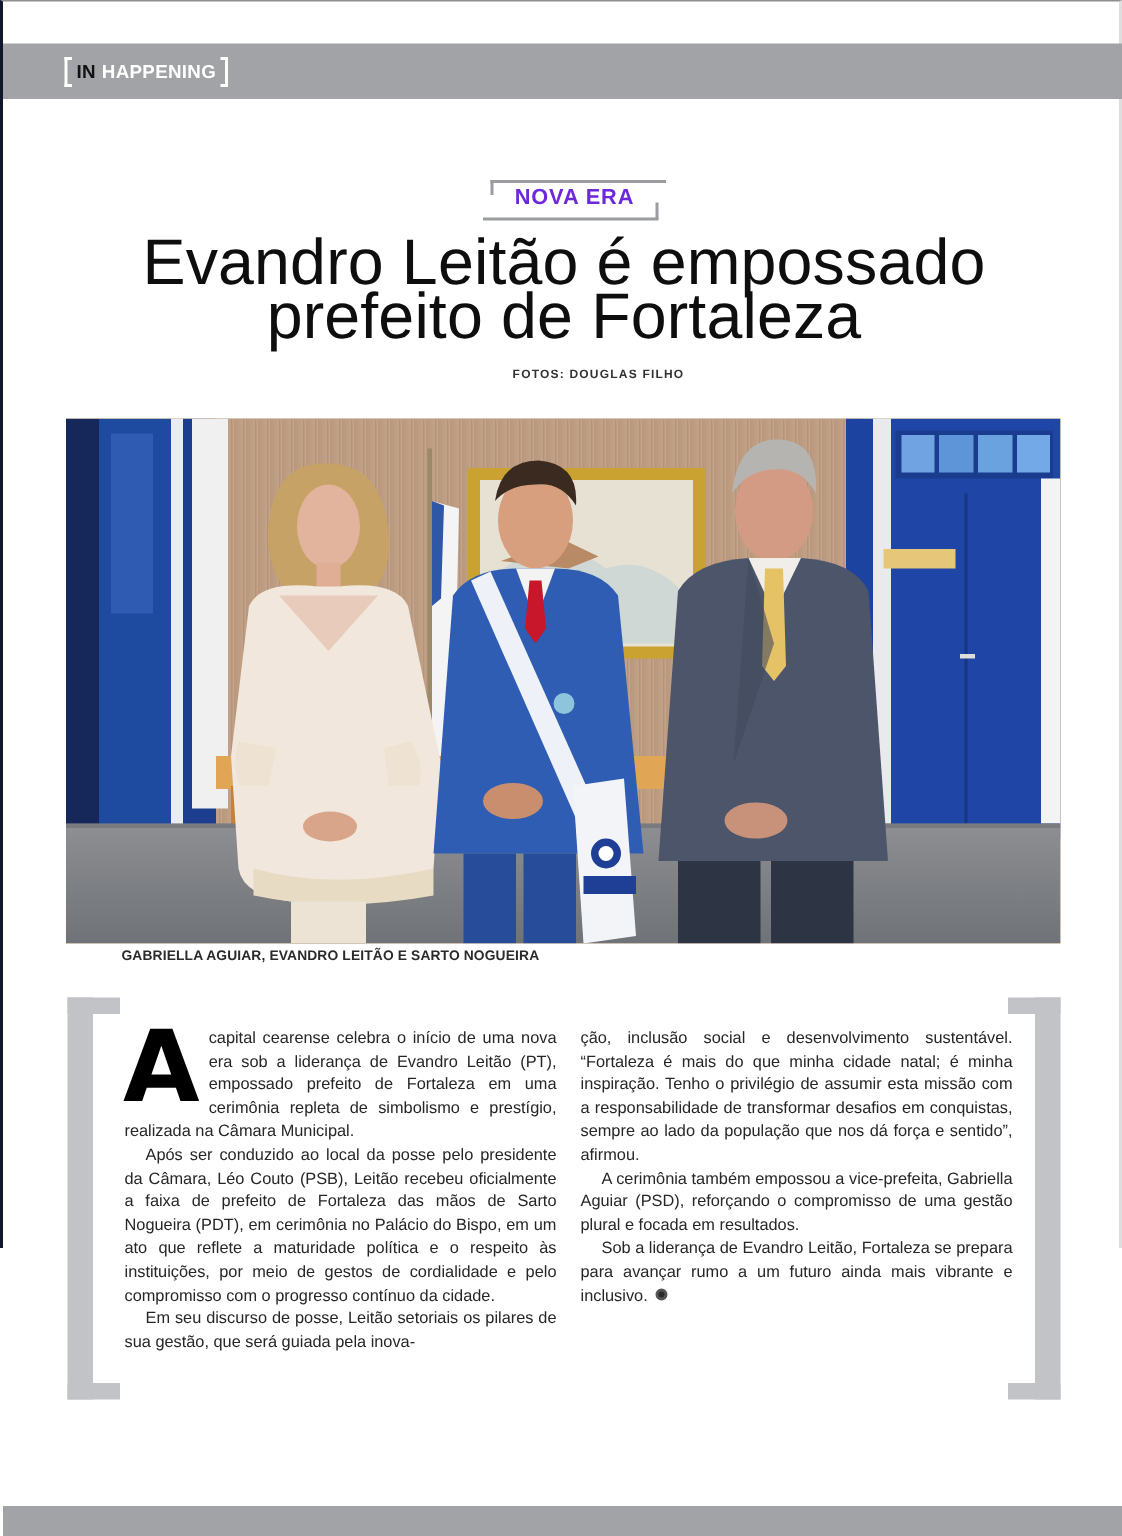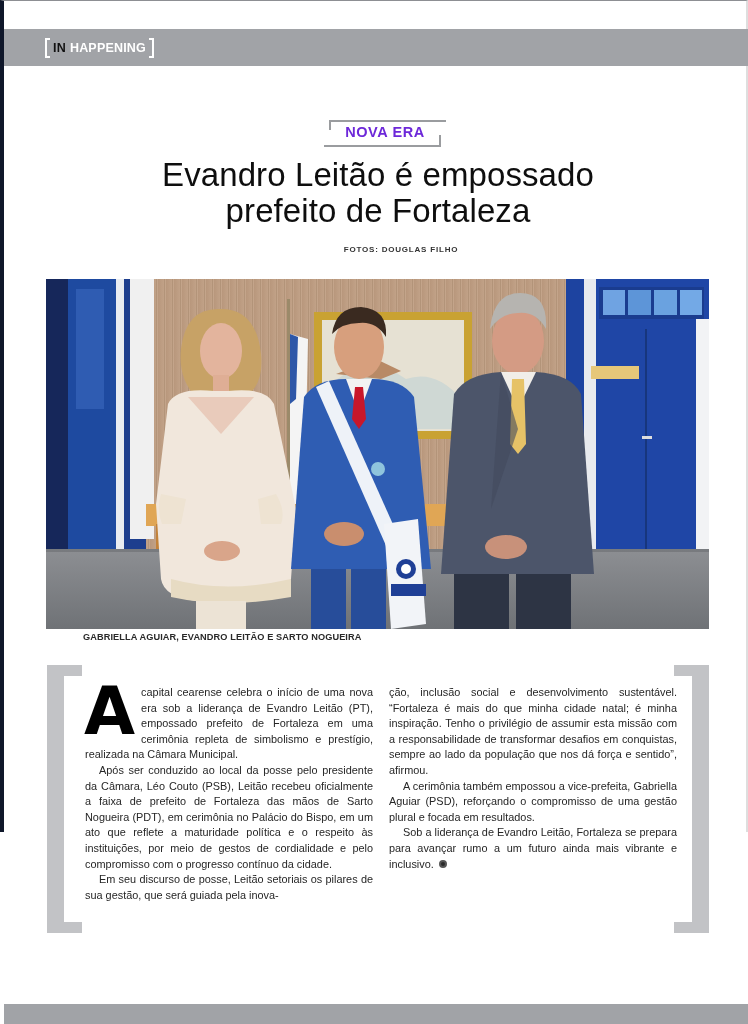--- a/index.html
+++ b/index.html
@@ -1,38 +1,38 @@
 <!DOCTYPE html>
 <html><head>
 <meta charset="utf-8">
 <style>
   * { box-sizing: border-box; margin: 0; padding: 0; }
   html, body { width: 748px; height: 1024px; overflow: hidden; background: #ffffff; }
   body { position: relative; font-family: "Liberation Sans", "DejaVu Sans", sans-serif; color: #1a1a1a; }
 
-  .page-frame { position: absolute; left: 0; top: 0; width: 748px; height: 832px; border-top: 1px solid #8d8f93; border-right: 2px solid #dedede; border-left: 4px solid #0f172a; padding-left: 32px; }
+  .page-frame { position: absolute; left: 0; top: 0; width: 748px; height: 832px; border-top: 1px solid #8d8f93; border-right: 2px solid #dedede; border-left: 2px solid #0f172a; padding-left: 32px; }
 
   
   .header-band { position: absolute; left: 0; top: 28px; width: 748px; height: 37px; background: #a1a3a7; }
   .section-tag { position: absolute; left: 41px; top: 9px; height: 20px; display: flex; align-items: center; font-weight: bold; font-size: 12.5px; letter-spacing: 0.2px; }
   .section-tag .br { display: inline-block; width: 5px; height: 20px; border: 2px solid #ffffff; }
   .section-tag .br.l { border-right: none; margin-right: 3px; }
   .section-tag .br.r { border-left: none; margin-left: 3px; }
   .section-tag .in { color: #111; margin-right: 4px; }
   .section-tag .hap { color: #ffffff; }
 
   
   .kicker { position: absolute; left: 320px; top: 119px; width: 122px; height: 28px; }
   .kicker .line-top { position: absolute; left: 5px; top: 0; width: 117px; height: 2px; background: #9a9c9f; }
   .kicker .tick-l { position: absolute; left: 5px; top: 0; width: 2px; height: 10px; background: #9a9c9f; }
   .kicker .line-bot { position: absolute; left: 0; top: 25px; width: 117px; height: 2px; background: #9a9c9f; }
   .kicker .tick-r { position: absolute; left: 115px; top: 15px; width: 2px; height: 11px; background: #9a9c9f; }
   .kicker .label { position: absolute; left: 0; top: 4px; width: 122px; text-align: center; font-size: 14.5px; font-weight: bold; color: #6d28d9; letter-spacing: 0.6px; }
 
-  .headline { position: absolute; left: 60px; top: 156px; width: 628px; text-align: center; font-size: 33px; line-height: 36px; font-weight: normal; color: #0e0e0e; letter-spacing: 0.1px; }
+  .headline { position: absolute; left: 60px; top: 156px; width: 628px; text-align: center; font-size: 43px; line-height: 36px; font-weight: normal; color: #0e0e0e; letter-spacing: 0.1px; }
   .credit { position: absolute; left: 0; top: 244px; width: 748px; text-align: center; font-size: 8px; font-weight: bold; letter-spacing: 0.8px; color: #333; margin-left: 23px; }
 
   
   .photo { position: absolute; left: 42px; top: 278px; width: 663px; height: 350px; overflow: hidden; background: #b89a80; }
   .photo svg { display: block; }
   .caption { position: absolute; left: 43px; top: 631px; font-size: 9.2px; font-weight: bold; color: #2a2a2a; letter-spacing: 0.1px; margin-left: 36px; }
 
   
   .bracket { position: absolute; background: #c2c3c6; }
   .bl-v { left: 43px; top: 664px; width: 17px; height: 268px; }

